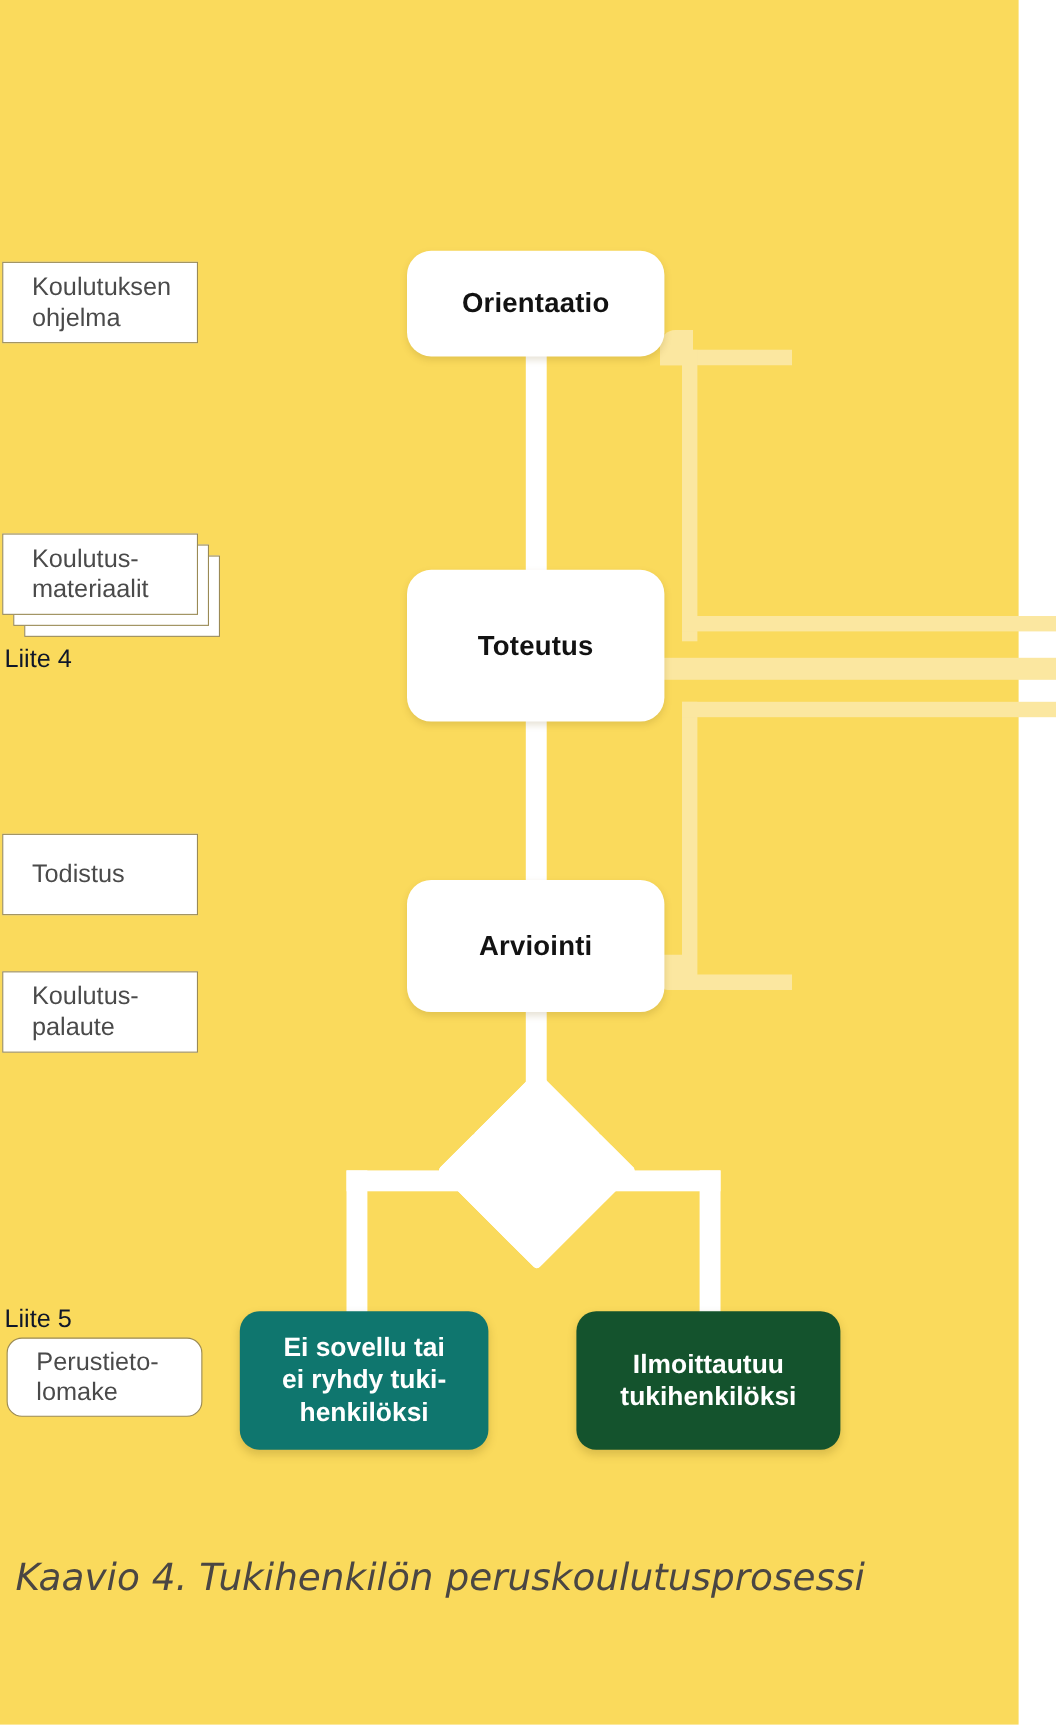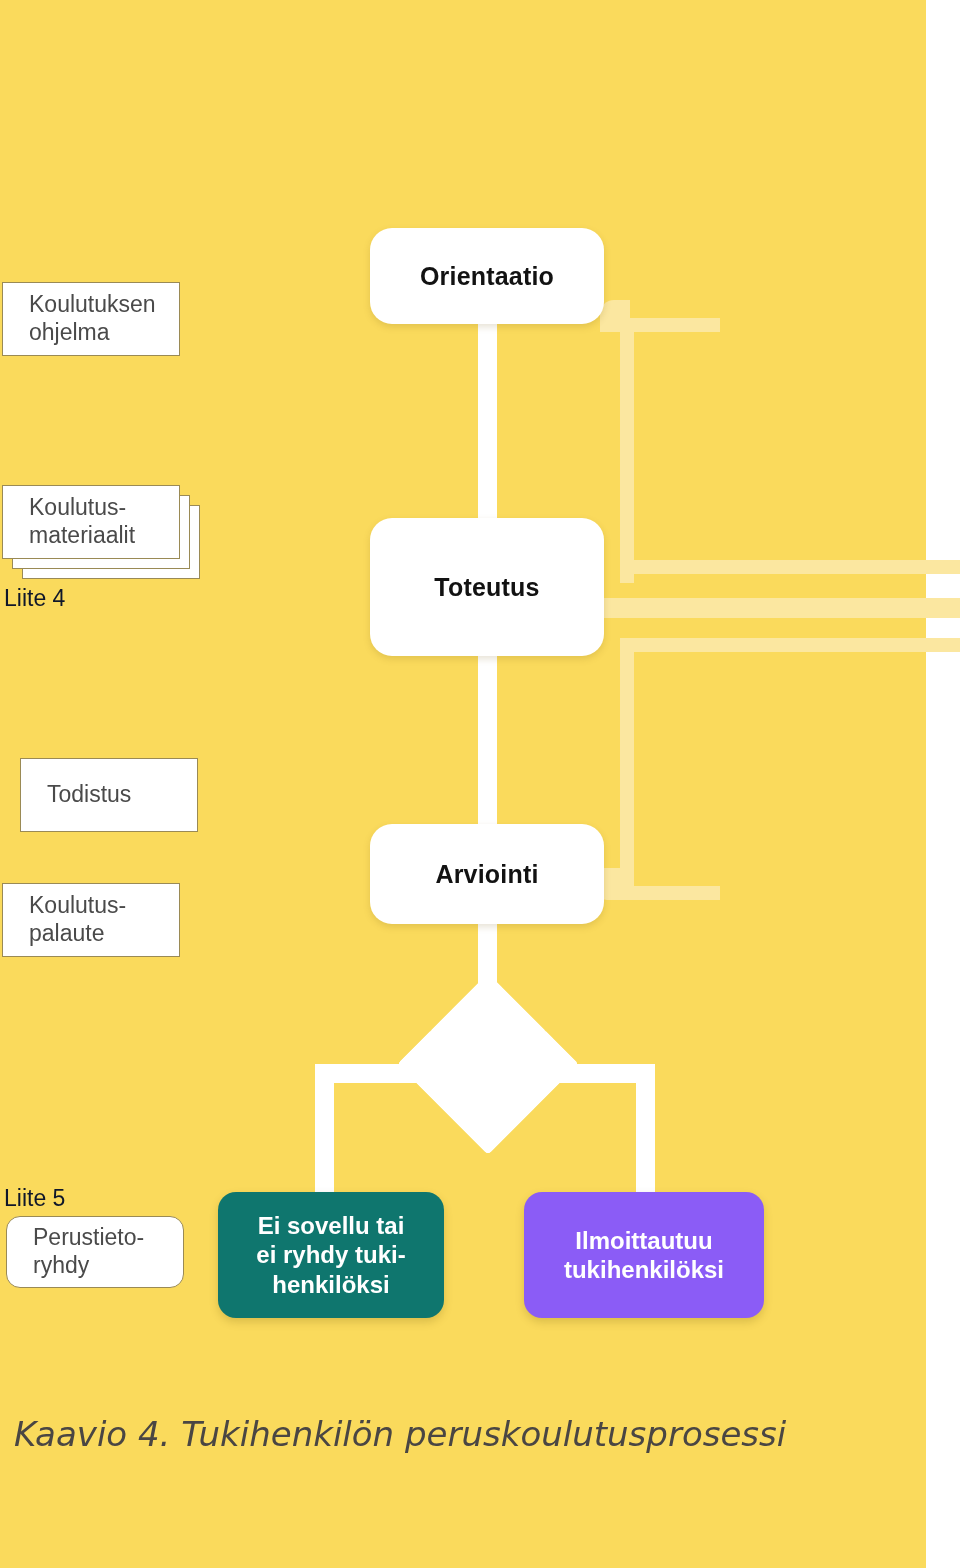--- a/index.html
+++ b/index.html
@@ -159,70 +159,70 @@
   <div class="diamond" style="left:424px; top:1000px; width:128px; height:128px;"></div>
 
   <div class="proc-box" style="left:370px; top:228px; width:234px; height:96px;">
     <span>Orientaatio</span>
   </div>
 
   <div class="proc-box" style="left:370px; top:518px; width:234px; height:138px;align-items:center;">
     <span>Toteutus</span>
   </div>
 
-  <div class="proc-box" style="left:370px; top:800px; width:234px; height:100px;margin-top:24px;">
+  <div class="proc-box" style="left:370px; top:800px; width:234px; height:120px;">
     <span>Arviointi</span>
   </div>
 
-  <div class="doc-box" style="left:2px; top:238px; width:178px; height:74px;margin-top:44px;">
+  <div class="doc-box" style="left:2px; top:238px; width:178px; height:74px;">
     <div>
       <div>Koulutuksen</div>
       <div>ohjelma</div>
     </div>
   </div>
 
   <div class="stack-shadow" style="left:22px; top:505px; width:178px; height:74px;"></div>
   <div class="stack-shadow" style="left:12px; top:495px; width:178px; height:74px;"></div>
   <div class="doc-box" style="left:2px; top:485px; width:178px; height:74px;">
     <div>
       <div>Koulutus-</div>
       <div>materiaalit</div>
     </div>
   </div>
 
   <div class="attach-label" style="left:4px; top:585px;">Liite 4</div>
 
-  <div class="doc-box" style="left:20px; top:758px; width:178px; height:74px;">
+  <div class="doc-box" style="left:2px; top:758px; width:178px; height:74px;">
     <div>Todistus</div>
   </div>
 
   <div class="doc-box" style="left:2px; top:883px; width:178px; height:74px;">
     <div>
       <div>Koulutus-</div>
       <div>palaute</div>
     </div>
   </div>
 
   <div class="attach-label" style="left:4px; top:1185px;">Liite 5</div>
   <div class="doc-box rounded" style="left:6px; top:1216px; width:178px; height:72px;">
     <div>
       <div>Perustieto-</div>
-      <div>ryhdy</div>
+      <div>lomake</div>
     </div>
   </div>
 
   <div class="outcome" style="left:218px; top:1192px; width:226px; height:126px; background:#0f766e;">
     <div>
       <div>Ei sovellu tai</div>
       <div>ei ryhdy tuki-</div>
       <div>henkilöksi</div>
     </div>
   </div>
 
-  <div class="outcome" style="left:524px; top:1192px; width:240px; height:126px; background:#8b5cf6;">
+  <div class="outcome" style="left:524px; top:1192px; width:240px; height:126px; background:#14532d;">
     <div>
       <div>Ilmoittautuu</div>
       <div>tukihenkilöksi</div>
     </div>
   </div>
 
   <div class="caption" style="left:14px; top:1414px;">Kaavio 4. Tukihenkilön peruskoulutusprosessi</div>
 
 </div>
 

